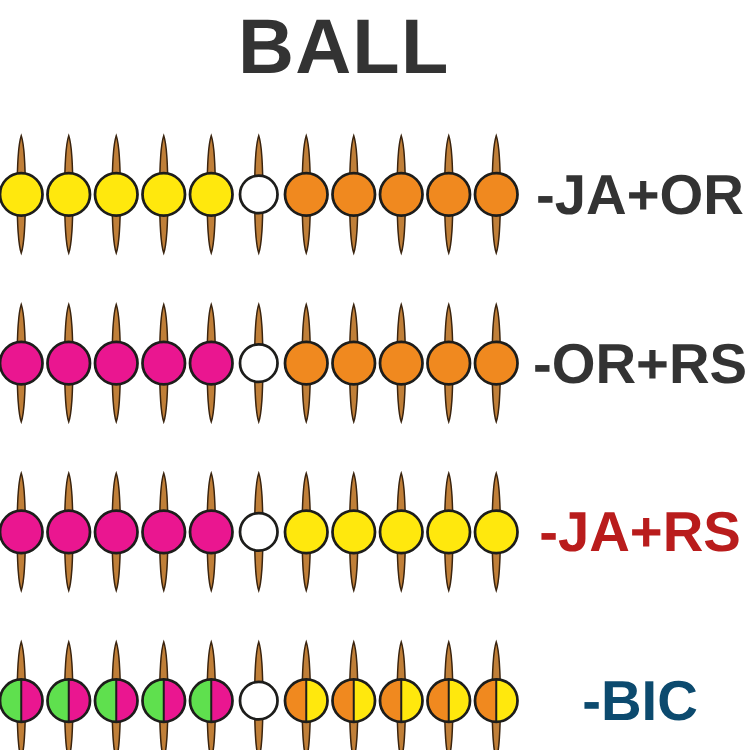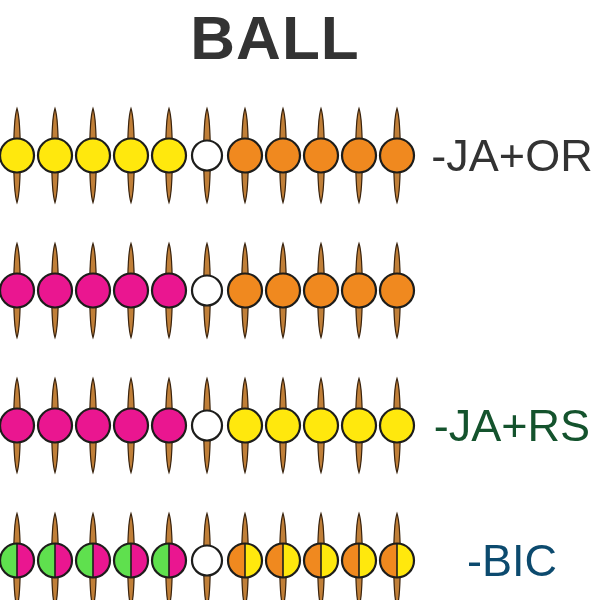--- a/index.html
+++ b/index.html
@@ -38,21 +38,21 @@
   .pins {
     display: block;
     width: 424px;
     height: 135px;
     flex: none;
   }
   .label {
     flex: 1;
     text-align: center;
     font-size: 45px;
-    font-weight: normal;
+    font-weight: bold;
     color: #333333;
     white-space: nowrap;
   }
 </style>
 </head>
 <body>
 
 <div class="canvas">
   <div class="title" style="color: rgb(51, 51, 51);">BALL</div>
   <div class="rows">
@@ -145,69 +145,70 @@
           </g>
           <g transform="translate(359,67.5)">
             <path d="M0,-47 C3,-38 3.3,-22 3.3,0 C3.3,22 3,38 0,47 C-3,38 -3.3,22 -3.3,0 C-3.3,-22 -3,-38 0,-47 Z" fill="#C07F38" stroke="#3A240F" stroke-width="1.2"></path>
             <circle cx="0" cy="0" r="17" fill="#F0891F" stroke="#1D1D1B" stroke-width="2.2"></circle>
           </g>
           <g transform="translate(397,67.5)">
             <path d="M0,-47 C3,-38 3.3,-22 3.3,0 C3.3,22 3,38 0,47 C-3,38 -3.3,22 -3.3,0 C-3.3,-22 -3,-38 0,-47 Z" fill="#C07F38" stroke="#3A240F" stroke-width="1.2"></path>
             <circle cx="0" cy="0" r="17" fill="#F0891F" stroke="#1D1D1B" stroke-width="2.2"></circle>
           </g>
         </svg>
-      </div>
-      <div class="row">
-        <svg class="pins" viewBox="0 0 424 135" width="424" height="135">
-          <g transform="translate(17,67.5)">
-            <path d="M0,-47 C3,-38 3.3,-22 3.3,0 C3.3,22 3,38 0,47 C-3,38 -3.3,22 -3.3,0 C-3.3,-22 -3,-38 0,-47 Z" fill="#C07F38" stroke="#3A240F" stroke-width="1.2"></path>
-            <circle cx="0" cy="0" r="17" fill="#EA1690" stroke="#1D1D1B" stroke-width="2.2"></circle>
-          </g>
-          <g transform="translate(55,67.5)">
-            <path d="M0,-47 C3,-38 3.3,-22 3.3,0 C3.3,22 3,38 0,47 C-3,38 -3.3,22 -3.3,0 C-3.3,-22 -3,-38 0,-47 Z" fill="#C07F38" stroke="#3A240F" stroke-width="1.2"></path>
-            <circle cx="0" cy="0" r="17" fill="#EA1690" stroke="#1D1D1B" stroke-width="2.2"></circle>
-          </g>
-          <g transform="translate(93,67.5)">
-            <path d="M0,-47 C3,-38 3.3,-22 3.3,0 C3.3,22 3,38 0,47 C-3,38 -3.3,22 -3.3,0 C-3.3,-22 -3,-38 0,-47 Z" fill="#C07F38" stroke="#3A240F" stroke-width="1.2"></path>
-            <circle cx="0" cy="0" r="17" fill="#EA1690" stroke="#1D1D1B" stroke-width="2.2"></circle>
-          </g>
-          <g transform="translate(131,67.5)">
-            <path d="M0,-47 C3,-38 3.3,-22 3.3,0 C3.3,22 3,38 0,47 C-3,38 -3.3,22 -3.3,0 C-3.3,-22 -3,-38 0,-47 Z" fill="#C07F38" stroke="#3A240F" stroke-width="1.2"></path>
-            <circle cx="0" cy="0" r="17" fill="#EA1690" stroke="#1D1D1B" stroke-width="2.2"></circle>
-          </g>
-          <g transform="translate(169,67.5)">
-            <path d="M0,-47 C3,-38 3.3,-22 3.3,0 C3.3,22 3,38 0,47 C-3,38 -3.3,22 -3.3,0 C-3.3,-22 -3,-38 0,-47 Z" fill="#C07F38" stroke="#3A240F" stroke-width="1.2"></path>
-            <circle cx="0" cy="0" r="17" fill="#EA1690" stroke="#1D1D1B" stroke-width="2.2"></circle>
-          </g>
-          <g transform="translate(207,67.5)">
-            <path d="M0,-47 C3,-38 3.3,-22 3.3,0 C3.3,22 3,38 0,47 C-3,38 -3.3,22 -3.3,0 C-3.3,-22 -3,-38 0,-47 Z" fill="#C07F38" stroke="#3A240F" stroke-width="1.2"></path>
-            <circle cx="0" cy="0" r="15" fill="#FFFFFF" stroke="#1D1D1B" stroke-width="2.2"></circle>
-          </g>
-          <g transform="translate(245,67.5)">
-            <path d="M0,-47 C3,-38 3.3,-22 3.3,0 C3.3,22 3,38 0,47 C-3,38 -3.3,22 -3.3,0 C-3.3,-22 -3,-38 0,-47 Z" fill="#C07F38" stroke="#3A240F" stroke-width="1.2"></path>
-            <circle cx="0" cy="0" r="17" fill="#FFE80D" stroke="#1D1D1B" stroke-width="2.2"></circle>
-          </g>
-          <g transform="translate(283,67.5)">
-            <path d="M0,-47 C3,-38 3.3,-22 3.3,0 C3.3,22 3,38 0,47 C-3,38 -3.3,22 -3.3,0 C-3.3,-22 -3,-38 0,-47 Z" fill="#C07F38" stroke="#3A240F" stroke-width="1.2"></path>
-            <circle cx="0" cy="0" r="17" fill="#FFE80D" stroke="#1D1D1B" stroke-width="2.2"></circle>
-          </g>
-          <g transform="translate(321,67.5)">
-            <path d="M0,-47 C3,-38 3.3,-22 3.3,0 C3.3,22 3,38 0,47 C-3,38 -3.3,22 -3.3,0 C-3.3,-22 -3,-38 0,-47 Z" fill="#C07F38" stroke="#3A240F" stroke-width="1.2"></path>
-            <circle cx="0" cy="0" r="17" fill="#FFE80D" stroke="#1D1D1B" stroke-width="2.2"></circle>
-          </g>
-          <g transform="translate(359,67.5)">
-            <path d="M0,-47 C3,-38 3.3,-22 3.3,0 C3.3,22 3,38 0,47 C-3,38 -3.3,22 -3.3,0 C-3.3,-22 -3,-38 0,-47 Z" fill="#C07F38" stroke="#3A240F" stroke-width="1.2"></path>
-            <circle cx="0" cy="0" r="17" fill="#FFE80D" stroke="#1D1D1B" stroke-width="2.2"></circle>
-          </g>
-          <g transform="translate(397,67.5)">
-            <path d="M0,-47 C3,-38 3.3,-22 3.3,0 C3.3,22 3,38 0,47 C-3,38 -3.3,22 -3.3,0 C-3.3,-22 -3,-38 0,-47 Z" fill="#C07F38" stroke="#3A240F" stroke-width="1.2"></path>
-            <circle cx="0" cy="0" r="17" fill="#FFE80D" stroke="#1D1D1B" stroke-width="2.2"></circle>
-          </g>
-        </svg>
-        <div class="label" style="color: #14532d;">-JA+RS</div>
+        <div class="label" style="color: rgb(51, 51, 51);">-OR+RS</div>
+      </div>
+      <div class="row">
+        <svg class="pins" viewBox="0 0 424 135" width="424" height="135">
+          <g transform="translate(17,67.5)">
+            <path d="M0,-47 C3,-38 3.3,-22 3.3,0 C3.3,22 3,38 0,47 C-3,38 -3.3,22 -3.3,0 C-3.3,-22 -3,-38 0,-47 Z" fill="#C07F38" stroke="#3A240F" stroke-width="1.2"></path>
+            <circle cx="0" cy="0" r="17" fill="#EA1690" stroke="#1D1D1B" stroke-width="2.2"></circle>
+          </g>
+          <g transform="translate(55,67.5)">
+            <path d="M0,-47 C3,-38 3.3,-22 3.3,0 C3.3,22 3,38 0,47 C-3,38 -3.3,22 -3.3,0 C-3.3,-22 -3,-38 0,-47 Z" fill="#C07F38" stroke="#3A240F" stroke-width="1.2"></path>
+            <circle cx="0" cy="0" r="17" fill="#EA1690" stroke="#1D1D1B" stroke-width="2.2"></circle>
+          </g>
+          <g transform="translate(93,67.5)">
+            <path d="M0,-47 C3,-38 3.3,-22 3.3,0 C3.3,22 3,38 0,47 C-3,38 -3.3,22 -3.3,0 C-3.3,-22 -3,-38 0,-47 Z" fill="#C07F38" stroke="#3A240F" stroke-width="1.2"></path>
+            <circle cx="0" cy="0" r="17" fill="#EA1690" stroke="#1D1D1B" stroke-width="2.2"></circle>
+          </g>
+          <g transform="translate(131,67.5)">
+            <path d="M0,-47 C3,-38 3.3,-22 3.3,0 C3.3,22 3,38 0,47 C-3,38 -3.3,22 -3.3,0 C-3.3,-22 -3,-38 0,-47 Z" fill="#C07F38" stroke="#3A240F" stroke-width="1.2"></path>
+            <circle cx="0" cy="0" r="17" fill="#EA1690" stroke="#1D1D1B" stroke-width="2.2"></circle>
+          </g>
+          <g transform="translate(169,67.5)">
+            <path d="M0,-47 C3,-38 3.3,-22 3.3,0 C3.3,22 3,38 0,47 C-3,38 -3.3,22 -3.3,0 C-3.3,-22 -3,-38 0,-47 Z" fill="#C07F38" stroke="#3A240F" stroke-width="1.2"></path>
+            <circle cx="0" cy="0" r="17" fill="#EA1690" stroke="#1D1D1B" stroke-width="2.2"></circle>
+          </g>
+          <g transform="translate(207,67.5)">
+            <path d="M0,-47 C3,-38 3.3,-22 3.3,0 C3.3,22 3,38 0,47 C-3,38 -3.3,22 -3.3,0 C-3.3,-22 -3,-38 0,-47 Z" fill="#C07F38" stroke="#3A240F" stroke-width="1.2"></path>
+            <circle cx="0" cy="0" r="15" fill="#FFFFFF" stroke="#1D1D1B" stroke-width="2.2"></circle>
+          </g>
+          <g transform="translate(245,67.5)">
+            <path d="M0,-47 C3,-38 3.3,-22 3.3,0 C3.3,22 3,38 0,47 C-3,38 -3.3,22 -3.3,0 C-3.3,-22 -3,-38 0,-47 Z" fill="#C07F38" stroke="#3A240F" stroke-width="1.2"></path>
+            <circle cx="0" cy="0" r="17" fill="#FFE80D" stroke="#1D1D1B" stroke-width="2.2"></circle>
+          </g>
+          <g transform="translate(283,67.5)">
+            <path d="M0,-47 C3,-38 3.3,-22 3.3,0 C3.3,22 3,38 0,47 C-3,38 -3.3,22 -3.3,0 C-3.3,-22 -3,-38 0,-47 Z" fill="#C07F38" stroke="#3A240F" stroke-width="1.2"></path>
+            <circle cx="0" cy="0" r="17" fill="#FFE80D" stroke="#1D1D1B" stroke-width="2.2"></circle>
+          </g>
+          <g transform="translate(321,67.5)">
+            <path d="M0,-47 C3,-38 3.3,-22 3.3,0 C3.3,22 3,38 0,47 C-3,38 -3.3,22 -3.3,0 C-3.3,-22 -3,-38 0,-47 Z" fill="#C07F38" stroke="#3A240F" stroke-width="1.2"></path>
+            <circle cx="0" cy="0" r="17" fill="#FFE80D" stroke="#1D1D1B" stroke-width="2.2"></circle>
+          </g>
+          <g transform="translate(359,67.5)">
+            <path d="M0,-47 C3,-38 3.3,-22 3.3,0 C3.3,22 3,38 0,47 C-3,38 -3.3,22 -3.3,0 C-3.3,-22 -3,-38 0,-47 Z" fill="#C07F38" stroke="#3A240F" stroke-width="1.2"></path>
+            <circle cx="0" cy="0" r="17" fill="#FFE80D" stroke="#1D1D1B" stroke-width="2.2"></circle>
+          </g>
+          <g transform="translate(397,67.5)">
+            <path d="M0,-47 C3,-38 3.3,-22 3.3,0 C3.3,22 3,38 0,47 C-3,38 -3.3,22 -3.3,0 C-3.3,-22 -3,-38 0,-47 Z" fill="#C07F38" stroke="#3A240F" stroke-width="1.2"></path>
+            <circle cx="0" cy="0" r="17" fill="#FFE80D" stroke="#1D1D1B" stroke-width="2.2"></circle>
+          </g>
+        </svg>
+        <div class="label" style="color: #b91c1c;">-JA+RS</div>
       </div>
       <div class="row">
         <svg class="pins" viewBox="0 0 424 135" width="424" height="135">
           <g transform="translate(17,67.5)">
             <path d="M0,-47 C3,-38 3.3,-22 3.3,0 C3.3,22 3,38 0,47 C-3,38 -3.3,22 -3.3,0 C-3.3,-22 -3,-38 0,-47 Z" fill="#C07F38" stroke="#3A240F" stroke-width="1.2"></path>
             <path d="M 0 -17 A 17 17 0 0 0 0 17 Z" fill="#5FE04E"></path>
             <path d="M 0 -17 A 17 17 0 0 1 0 17 Z" fill="#EA1690"></path>
             <line x1="0" y1="-17" x2="0" y2="17" stroke="#1D1D1B" stroke-width="1.6"></line>
             <circle cx="0" cy="0" r="17" fill="none" stroke="#1D1D1B" stroke-width="2.2"></circle>
           </g>

